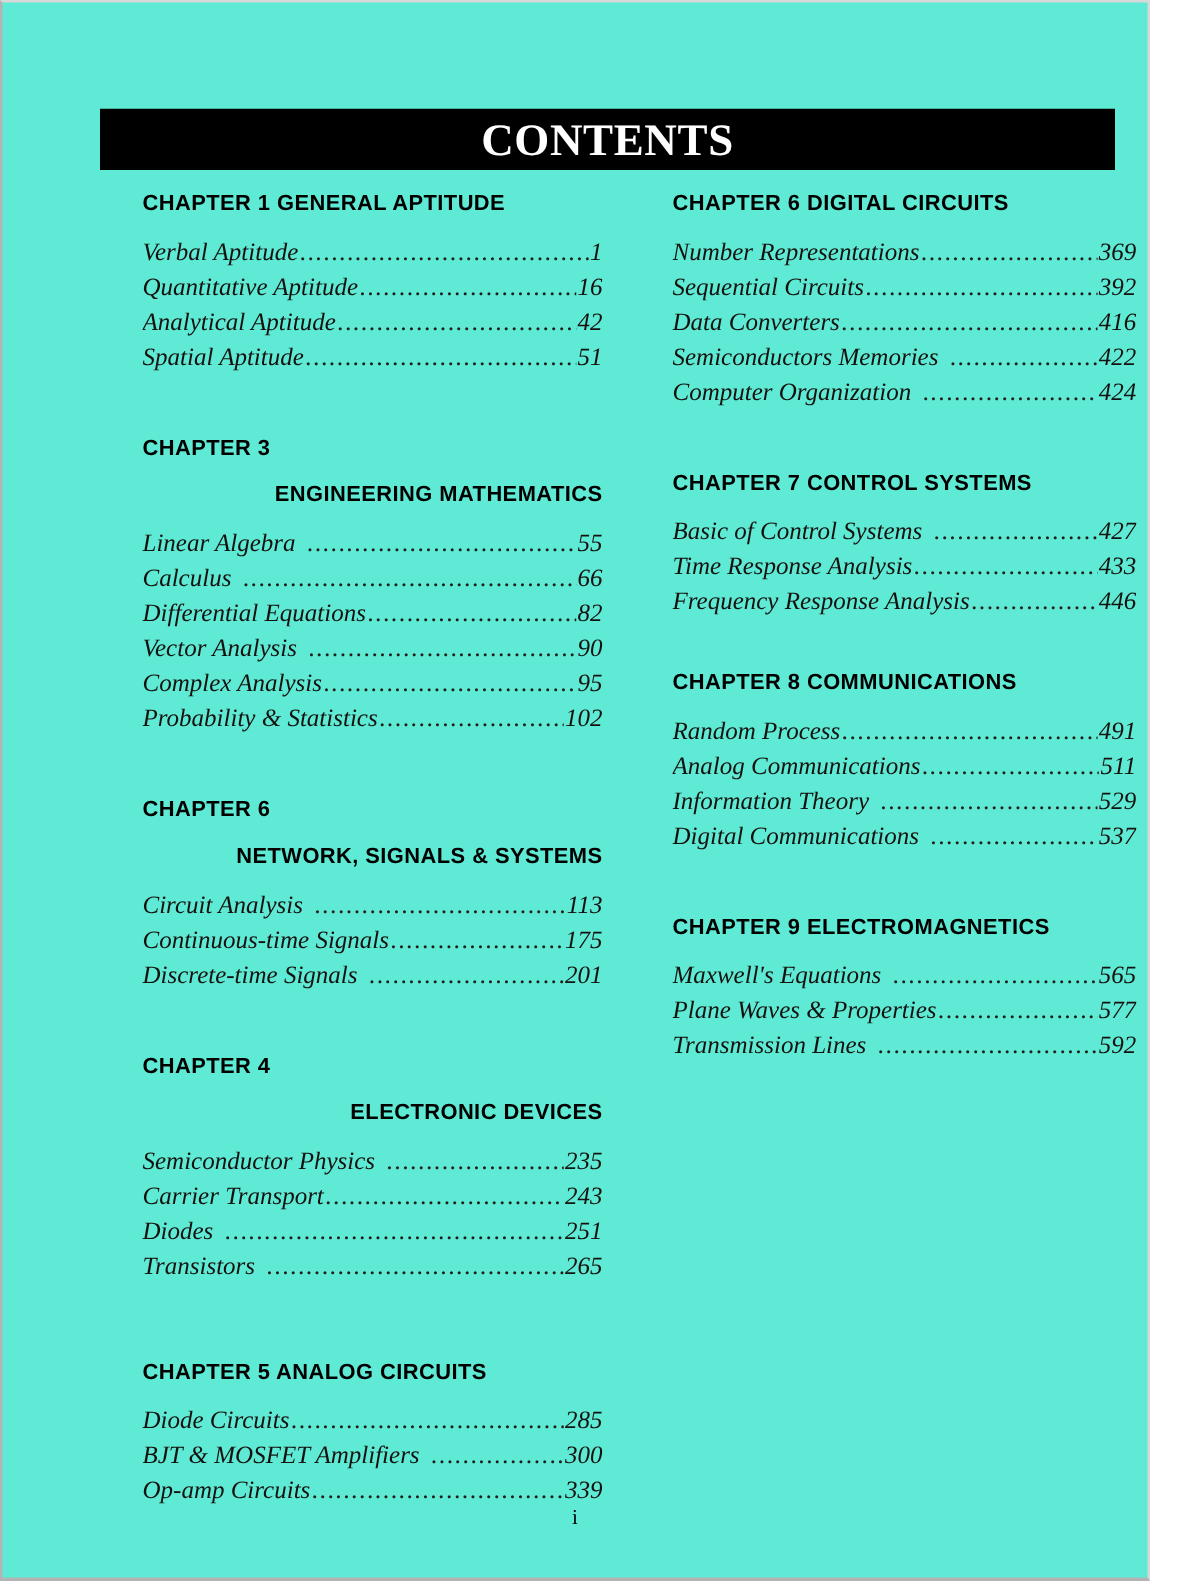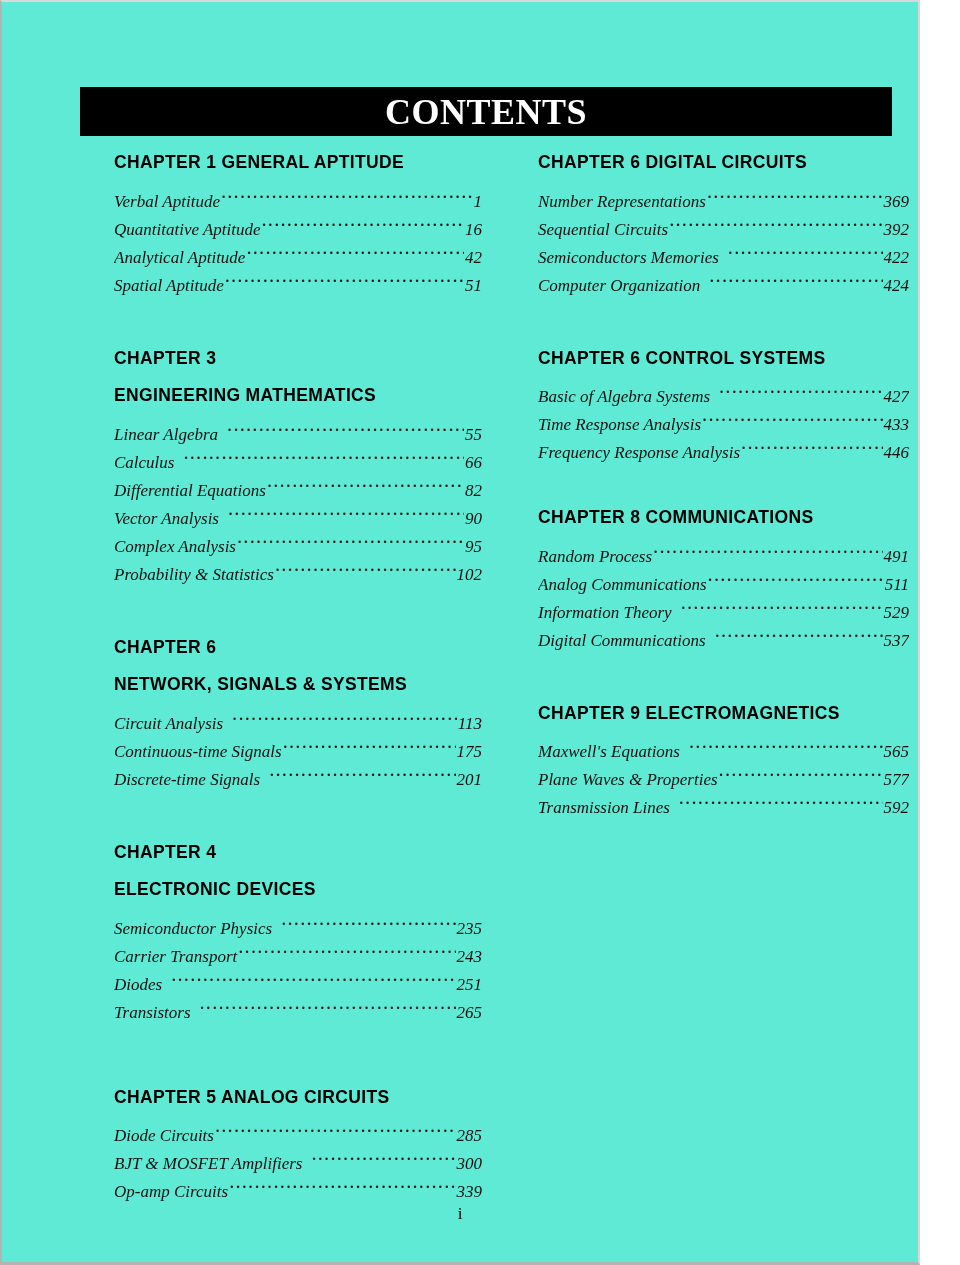--- a/index.html
+++ b/index.html
@@ -68,31 +68,31 @@
   .chapter-heading {
     font-family: "Liberation Sans", "DejaVu Sans", sans-serif;
     font-weight: bold;
     font-size: 17.5px;
     letter-spacing: 0.35px;
     color: #000000;
     line-height: 1.0;
     white-space: nowrap;
   }
   .chapter-heading .hline { display: block; }
-  .chapter-heading .hline + .hline { margin-top: 20px; }
+  .chapter-heading .hline + .hline { margin-top: 20px; text-align: right; }
 
   
   .entries { margin-top: 16px; }
 
   .entry {
     display: flex;
-    align-items: flex-start;
+    align-items: flex-end;
     font-family: "Liberation Serif", "DejaVu Serif", serif;
     font-style: italic;
-    font-size: 17px;
+    font-size: 20px;
     line-height: 28px;
     color: #15110f;
     white-space: nowrap;
     overflow: hidden;
   }
   .entry .e-title { flex: 0 0 auto; }
   .entry .e-gap   { flex: 0 0 auto; width: 0px; }
   .entry .e-lead {
     flex: 1 1 auto;
     overflow: hidden;
@@ -319,42 +319,48 @@
               <span class="e-gap"></span>
               <span class="e-lead"></span>
               <span class="e-page">369</span>
             </div>
             <div class="entry">
               <span class="e-title">Sequential Circuits</span>
               <span class="e-gap"></span>
               <span class="e-lead"></span>
               <span class="e-page">392</span>
             </div>
+            <div class="entry">
+              <span class="e-title">Data Converters</span>
+              <span class="e-gap"></span>
+              <span class="e-lead"></span>
+              <span class="e-page">416</span>
+            </div>
             <div class="entry spaced">
               <span class="e-title">Semiconductors Memories</span>
               <span class="e-gap"></span>
               <span class="e-lead"></span>
               <span class="e-page">422</span>
             </div>
             <div class="entry spaced">
               <span class="e-title">Computer Organization</span>
               <span class="e-gap"></span>
               <span class="e-lead"></span>
               <span class="e-page">424</span>
             </div>
           </div>
         </div>
         <div class="gap-md"></div>
         <div class="chapter-block">
           <div class="chapter-heading">
-            <span class="hline">CHAPTER 6 CONTROL SYSTEMS</span>
-          </div>
-          <div class="entries">
-            <div class="entry spaced">
-              <span class="e-title">Basic of Algebra Systems</span>
+            <span class="hline">CHAPTER 7 CONTROL SYSTEMS</span>
+          </div>
+          <div class="entries">
+            <div class="entry spaced">
+              <span class="e-title">Basic of Control Systems</span>
               <span class="e-gap"></span>
               <span class="e-lead"></span>
               <span class="e-page">427</span>
             </div>
             <div class="entry">
               <span class="e-title">Time Response Analysis</span>
               <span class="e-gap"></span>
               <span class="e-lead"></span>
               <span class="e-page">433</span>
             </div>

